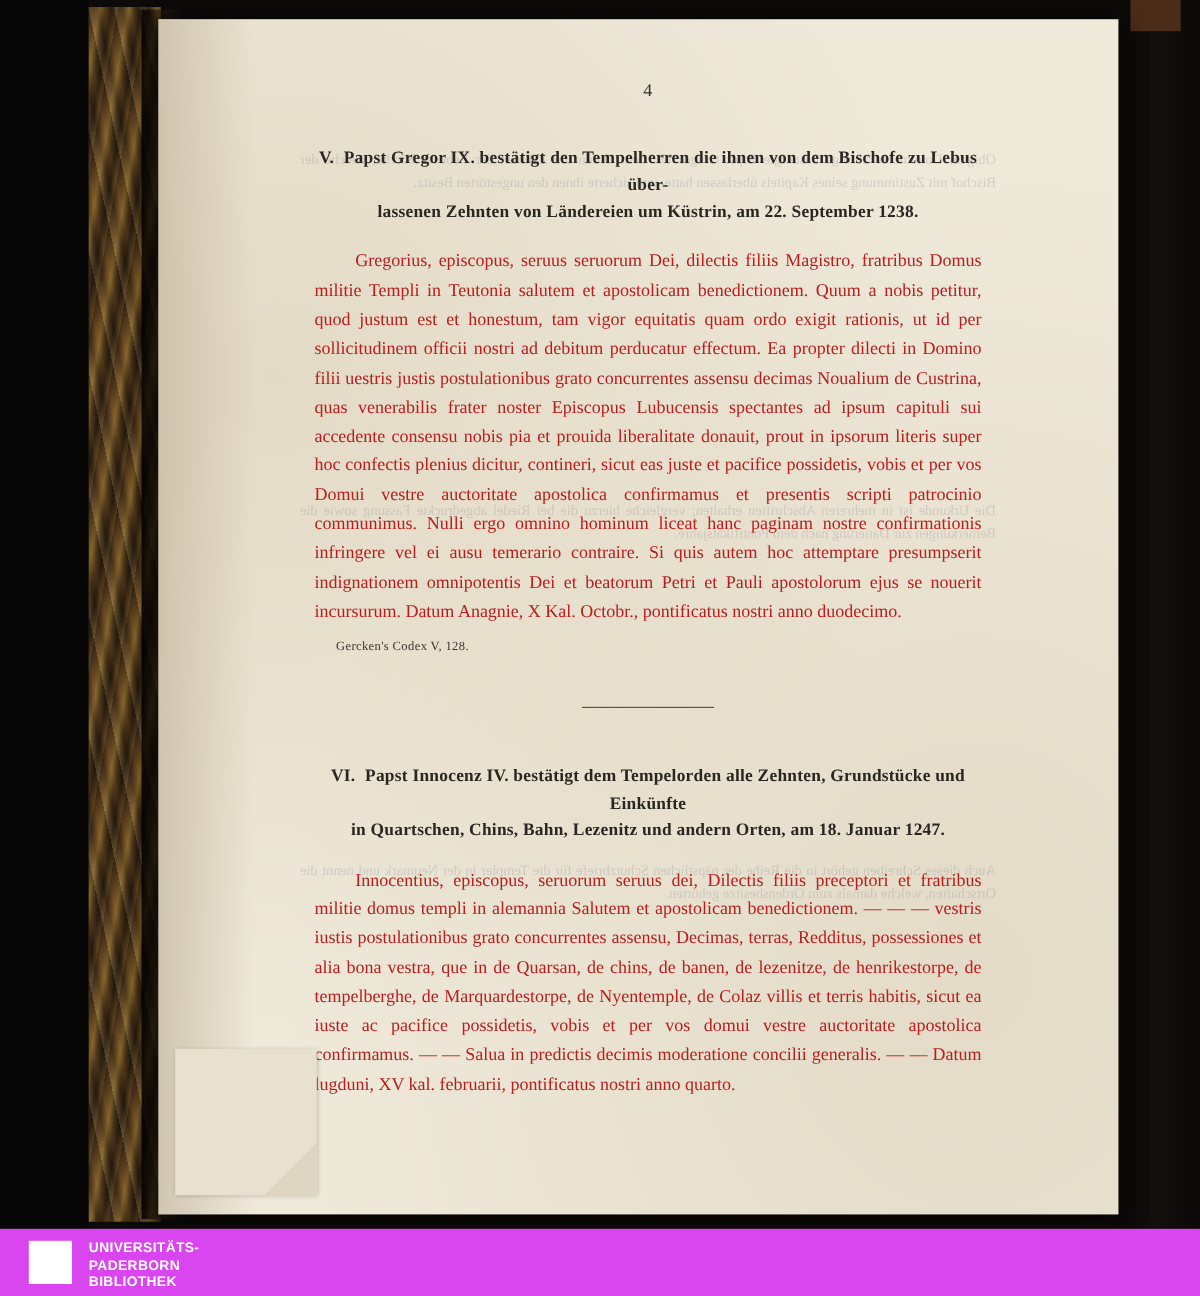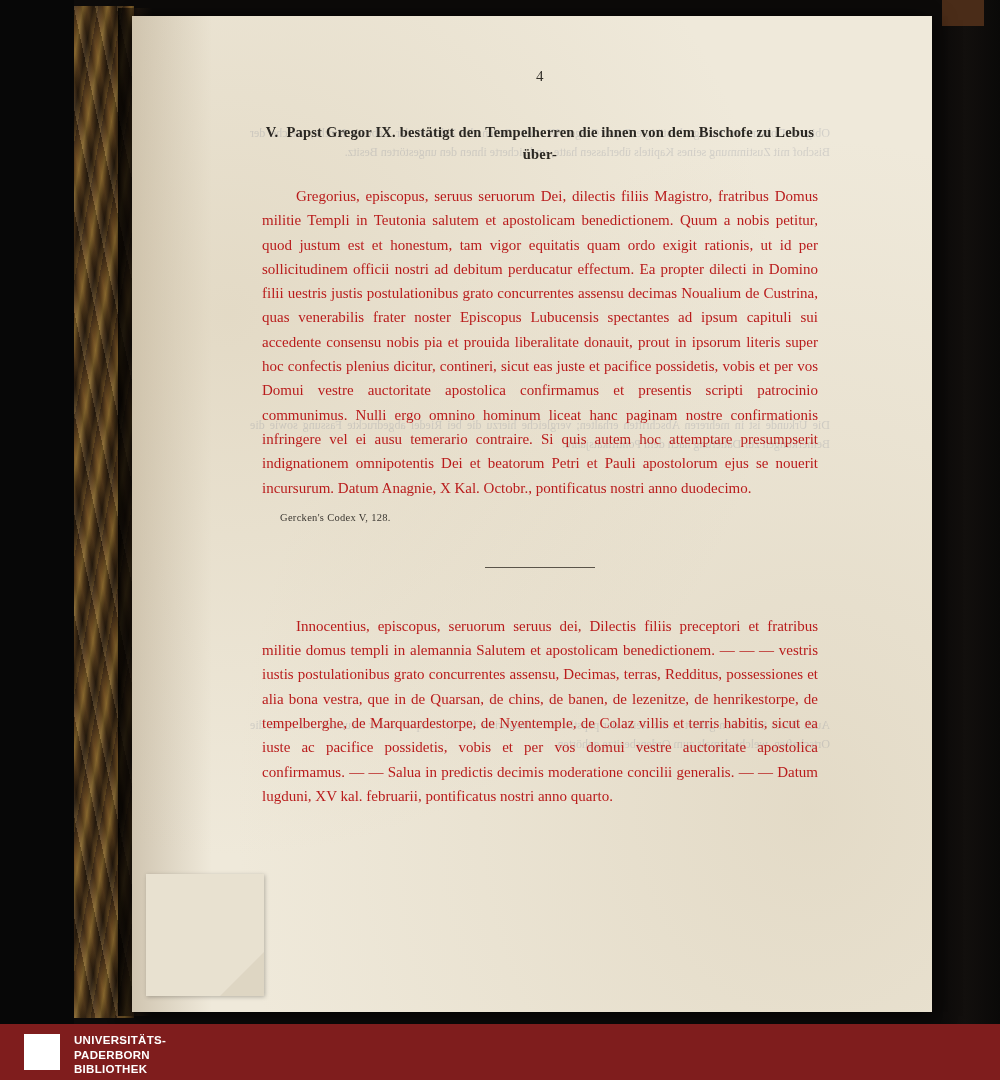--- a/index.html
+++ b/index.html
@@ -177,21 +177,21 @@
   }
   #ghost-a { top: 108px; }
   #ghost-b { top: 400px; }
   #ghost-c { top: 700px; }
 
   
   .wm-bar {
     position: absolute;
     left: 0; bottom: 0;
     width: 1000px; height: 56px;
-    background: #7f1d1d;
+    background: #d946ef;
   }
   .wm-sq {
     position: absolute;
     left: 24px; top: 10px;
     width: 36px; height: 36px;
     background: #ffffff;
   }
   .wm-text {
     position: absolute;
     left: 74px; top: 9px;
@@ -221,28 +221,33 @@
     <div class="ghost" id="ghost-b">Die Urkunde ist in mehreren Abschriften erhalten; vergleiche hierzu die bei Riedel abgedruckte Fassung sowie die Bemerkungen zur Datierung nach dem Pontifikatsjahre.</div>
     <div class="ghost" id="ghost-c">Auch dieses Schreiben gehört in die Reihe der päpstlichen Schutzbriefe für die Templer in der Neumark und nennt die Ortschaften, welche damals zum Ordensbesitze gehörten.</div>
 
     <div class="content">
 
       <div class="folio">4</div>
 
       <div>
         <div class="heading">
           <span class="num">V.</span><span>Papst Gregor IX. bestätigt den Tempelherren die ihnen von dem Bischofe zu Lebus über-</span>
+          <span class="line2">lassenen Zehnten von Ländereien um Küstrin, am 22. September 1238.</span>
         </div>
         <p class="body-text">Gregorius, episcopus, seruus seruorum Dei, dilectis filiis Magistro, fratribus Domus militie Templi in Teutonia salutem et apostolicam benedictionem. Quum a nobis petitur, quod justum est et honestum, tam vigor equitatis quam ordo exigit rationis, ut id per sollicitudinem officii nostri ad debitum perducatur effectum. Ea propter dilecti in Domino filii uestris justis postulationibus grato concurrentes assensu decimas Noualium de Custrina, quas venerabilis frater noster Episcopus Lubucensis spectantes ad ipsum capituli sui accedente consensu nobis pia et prouida liberalitate donauit, prout in ipsorum literis super hoc confectis plenius dicitur, contineri, sicut eas juste et pacifice possidetis, vobis et per vos Domui vestre auctoritate apostolica confirmamus et presentis scripti patrocinio communimus. Nulli ergo omnino hominum liceat hanc paginam nostre confirmationis infringere vel ei ausu temerario contraire. Si quis autem hoc attemptare presumpserit indignationem omnipotentis Dei et beatorum Petri et Pauli apostolorum ejus se nouerit incursurum. Datum Anagnie, X Kal. Octobr., pontificatus nostri anno duodecimo.</p>
         <div class="source">Gercken's Codex V, 128.</div>
       </div>
 
       <div class="rule"></div>
 
       <div>
+        <div class="heading">
+          <span class="num">VI.</span><span>Papst Innocenz IV. bestätigt dem Tempelorden alle Zehnten, Grundstücke und Einkünfte</span>
+          <span class="line2">in Quartschen, Chins, Bahn, Lezenitz und andern Orten, am 18. Januar 1247.</span>
+        </div>
         <p class="body-text">Innocentius, episcopus, seruorum seruus dei, Dilectis filiis preceptori et fratribus militie domus templi in alemannia Salutem et apostolicam benedictionem. — — — vestris iustis postulationibus grato concurrentes assensu, Decimas, terras, Redditus, possessiones et alia bona vestra, que in de Quarsan, de chins, de banen, de lezenitze, de henrikestorpe, de tempelberghe, de Marquardestorpe, de Nyentemple, de Colaz villis et terris habitis, sicut ea iuste ac pacifice possidetis, vobis et per vos domui vestre auctoritate apostolica confirmamus. — — Salua in predictis decimis moderatione concilii generalis. — — Datum lugduni, XV kal. februarii, pontificatus nostri anno quarto.</p>
       </div>
 
     </div>
 
     <div class="page-slip"></div>
   </div>
 
   <div class="wm-bar">
     <div class="wm-sq"></div>

